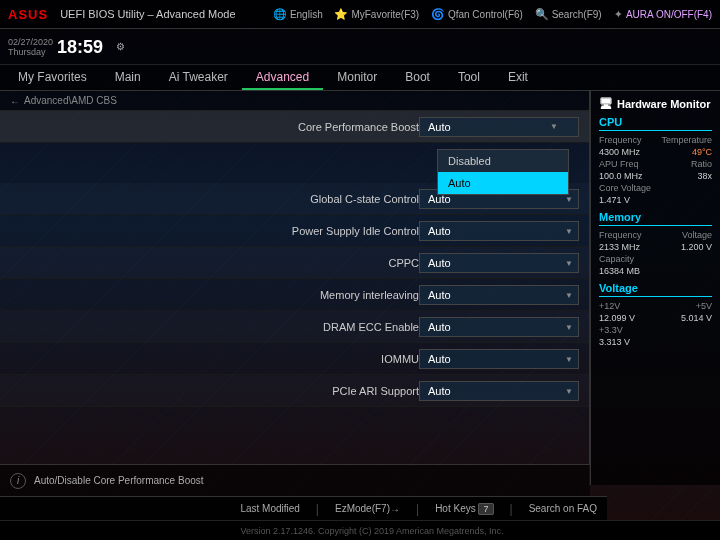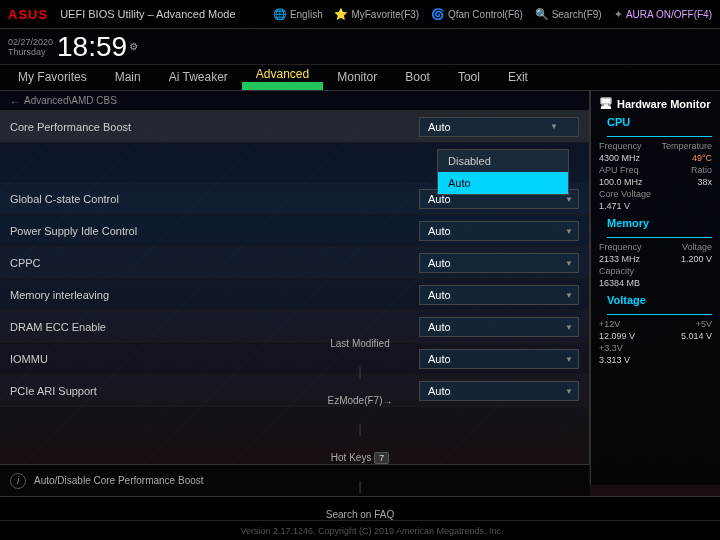--- a/index.html
+++ b/index.html
@@ -81,24 +81,24 @@
       border-bottom: 1px solid #222;
     }
     .date-section {
       display: flex;
       flex-direction: column;
       margin-right: 4px;
     }
     .date-line { color: #888; font-size: 9px; }
     .time-display {
       color: #fff;
-      font-size: 28px;
-      font-weight: normal;
+      font-size: 18px;
+      font-weight: bold;
       line-height: 1;
-      margin-right: 2px;
+      margin-right: 13px;
     }
     .gear-icon { color: #aaa; font-size: 10px; vertical-align: super; }
     .time-bar-spacer { flex: 1; }
     .aura-btn { color: #e0a0ff; }
 
     
     .nav-tabs {
       display: flex;
       align-items: stretch;
       background: rgba(0,0,0,0.8);
@@ -109,22 +109,22 @@
     .nav-tab {
       padding: 0 14px;
       display: flex;
       align-items: center;
       color: #bbb;
       font-size: 12px;
       cursor: pointer;
       border-bottom: 2px solid transparent;
     }
     .nav-tab.active {
-      color: #fde047;
-      border-bottom: 8px solid #22c55e;
+      color: #f9a8d4;
+      border-bottom: 2px solid #22c55e;
     }
 
     
     .main-layout {
       display: flex;
       height: calc(540px - 28px - 36px - 26px - 32px - 24px);
     }
 
     
     .left-panel {
@@ -156,20 +156,21 @@
       padding: 0 10px;
       border-bottom: 1px solid #1a1a1a;
       position: relative;
     }
     .setting-row:nth-child(even) { background: rgba(255,255,255,0.02); }
     .setting-row.active-row { background: rgba(60,60,60,0.5); }
     .setting-label {
       flex: 1;
       color: #ccc;
       font-size: 11px;
+      text-align: right;
     }
     .setting-value-wrap {
       position: relative;
       min-width: 160px;
     }
     .setting-select {
       background: rgba(20,40,60,0.8);
       border: 1px solid #444;
       color: #fff;
       padding: 3px 20px 3px 8px;
@@ -251,23 +252,23 @@
       font-weight: bold;
       margin-bottom: 6px;
       display: flex;
       align-items: center;
       gap: 4px;
     }
     .section-title {
       color: #00d4ff;
       font-size: 11px;
       font-weight: bold;
-      margin: 6px 0 4px 8px;
+      margin: 6px 0 4px 0;
       border-bottom: 1px solid #00d4ff;
-      padding-bottom: 8px;
+      padding-bottom: 2px;
     }
     .hw-row {
       display: flex;
       justify-content: space-between;
       margin-bottom: 2px;
     }
     .hw-label { color: #888; font-size: 9px; }
     .hw-value { color: #ccc; font-size: 9px; }
     .hw-value.hot { color: #ff8844; }
 
@@ -522,21 +523,21 @@
       </div>
       <div class="hw-row">
         <span class="hw-label">+3.3V</span>
       </div>
       <div class="hw-row">
         <span class="hw-value">3.313 V</span>
       </div>
     </div>
   </div>
 
-  <div class="bottom-bar" style="position:absolute; bottom:20px; left:0; width:720px;flex-direction:column;">
+  <div class="bottom-bar" style="position:absolute; bottom:20px; left:0; width:607px;">
     <span style="color:#aaa;font-size:10px;">Last Modified</span>
     <span class="bottom-divider">|</span>
     <span style="color:#aaa;font-size:10px;">EzMode(F7)→</span>
     <span class="bottom-divider">|</span>
     <span style="color:#aaa;font-size:10px;">Hot Keys <span class="key-badge">7</span></span>
     <span class="bottom-divider">|</span>
     <span style="color:#aaa;font-size:10px;">Search on FAQ</span>
   </div>
 
   <div class="footer" style="position:absolute; bottom:0; left:0; width:720px;">

